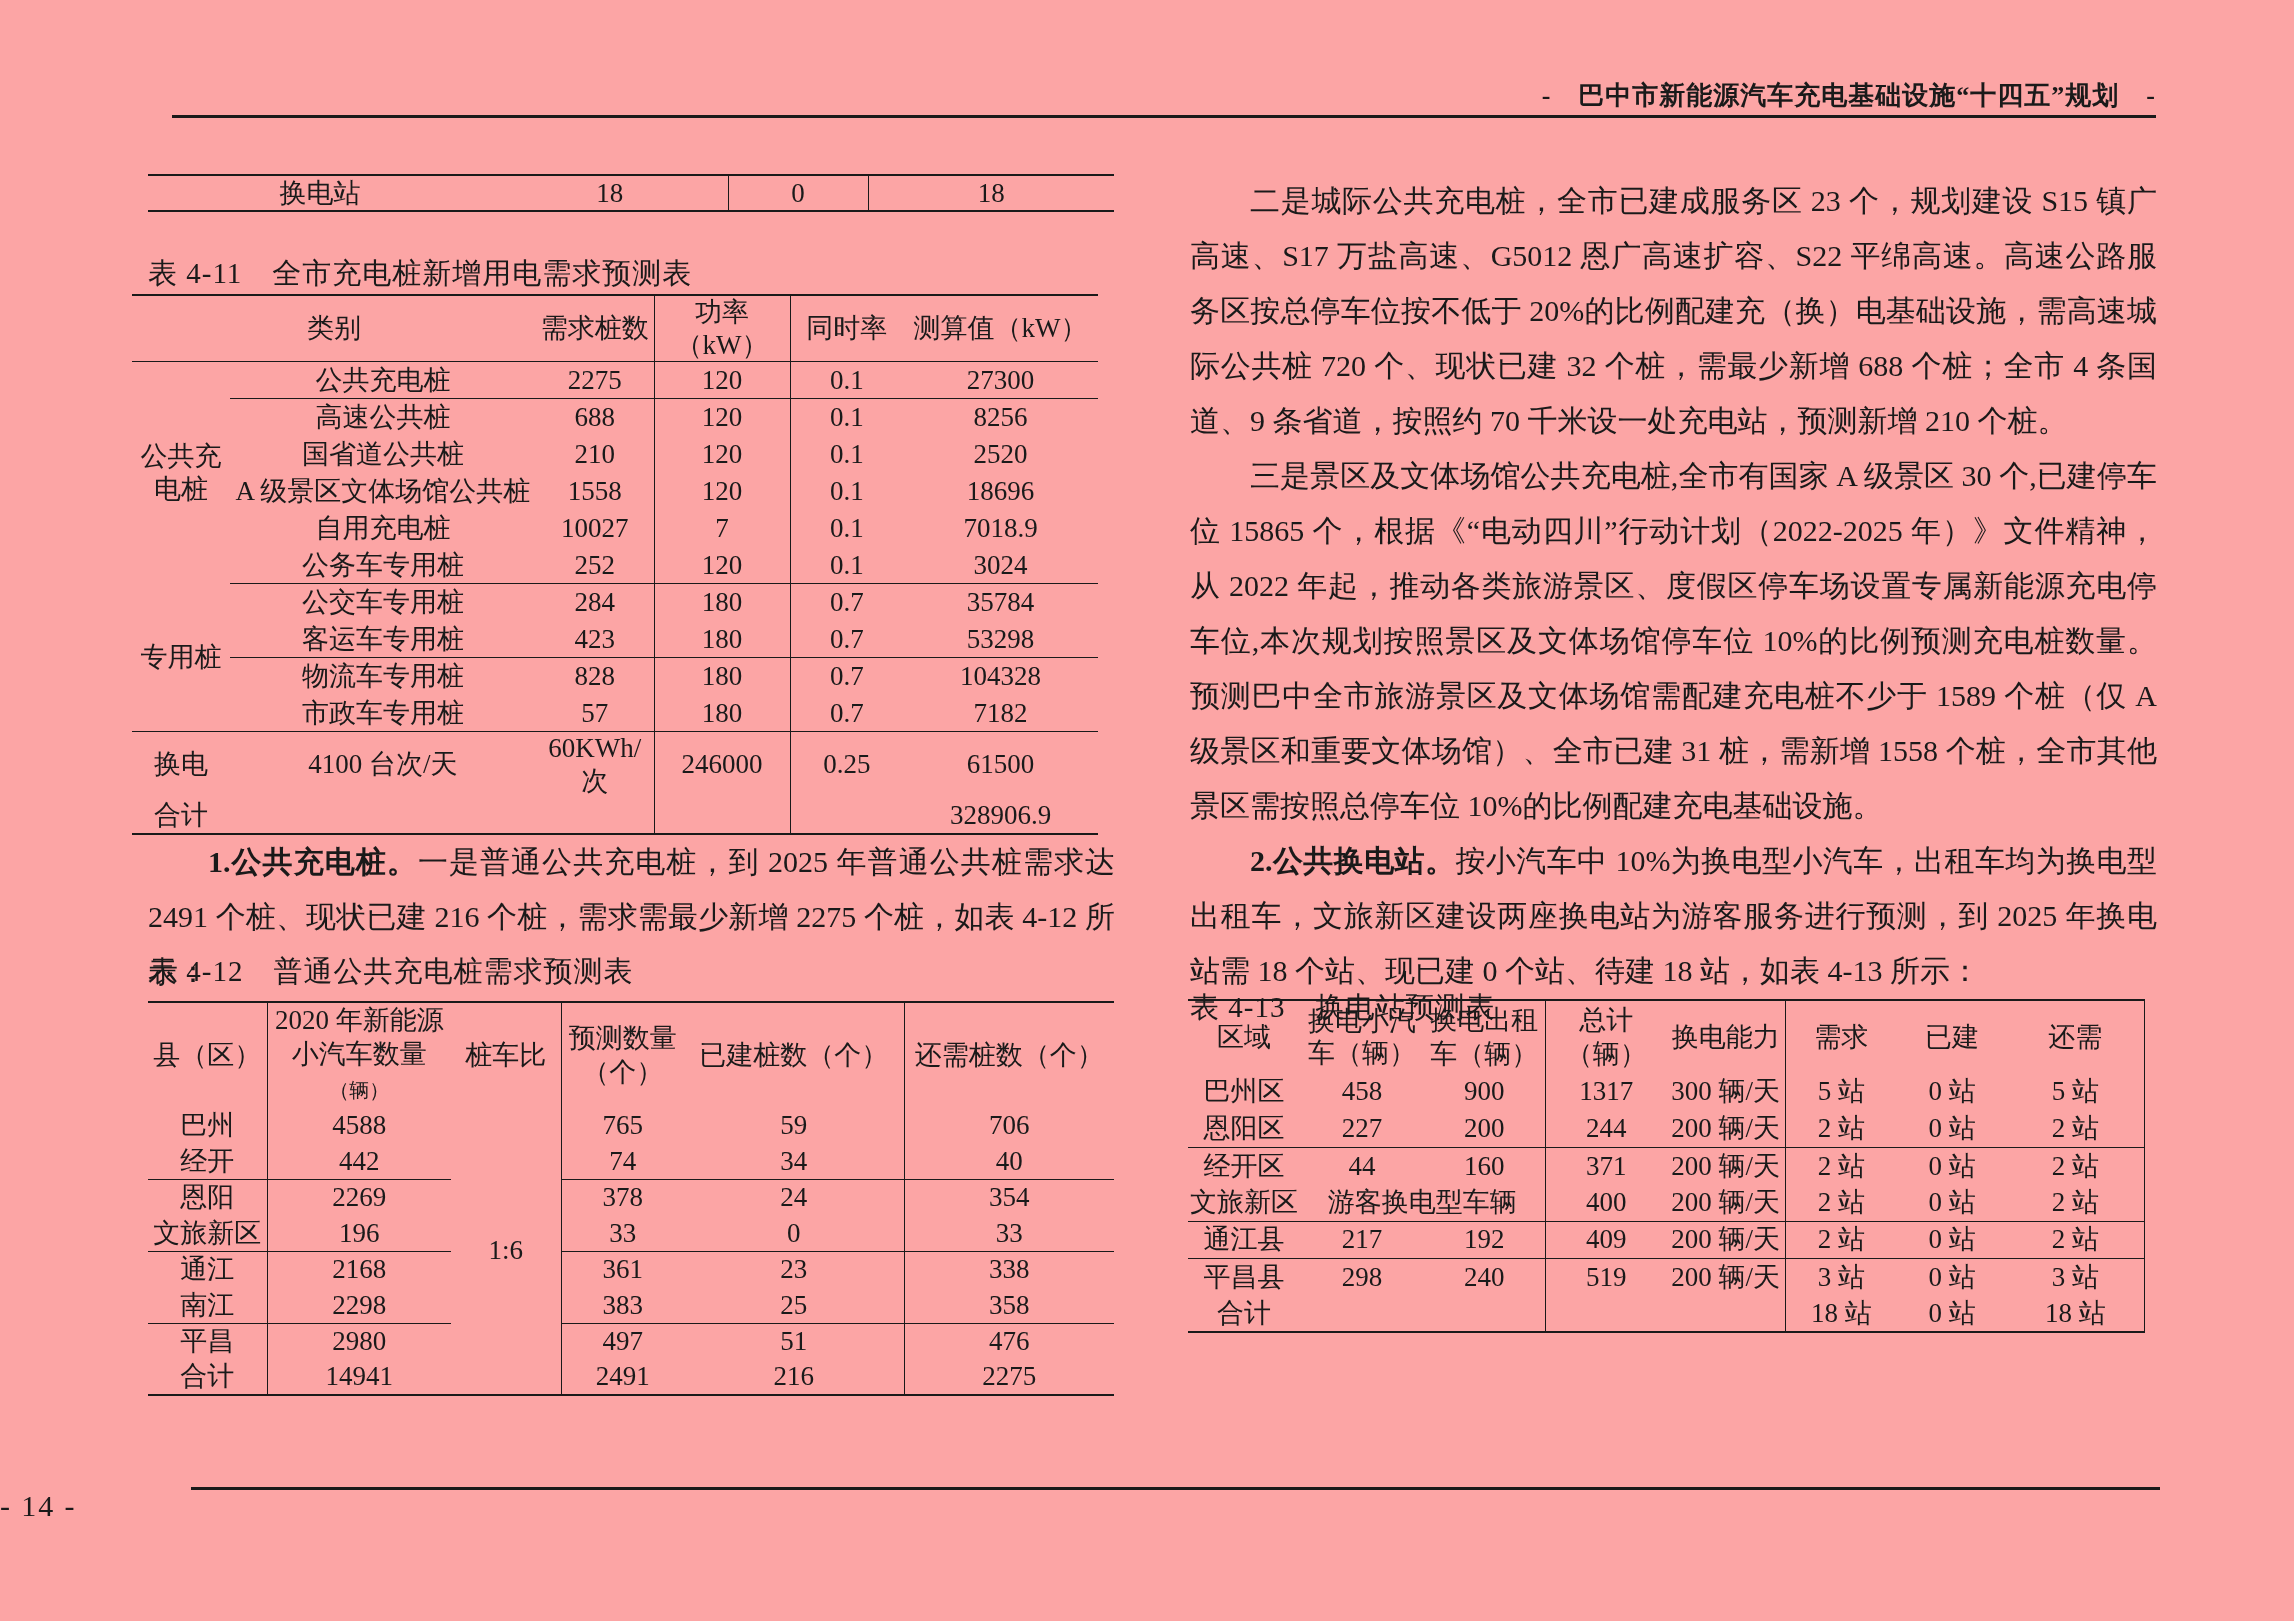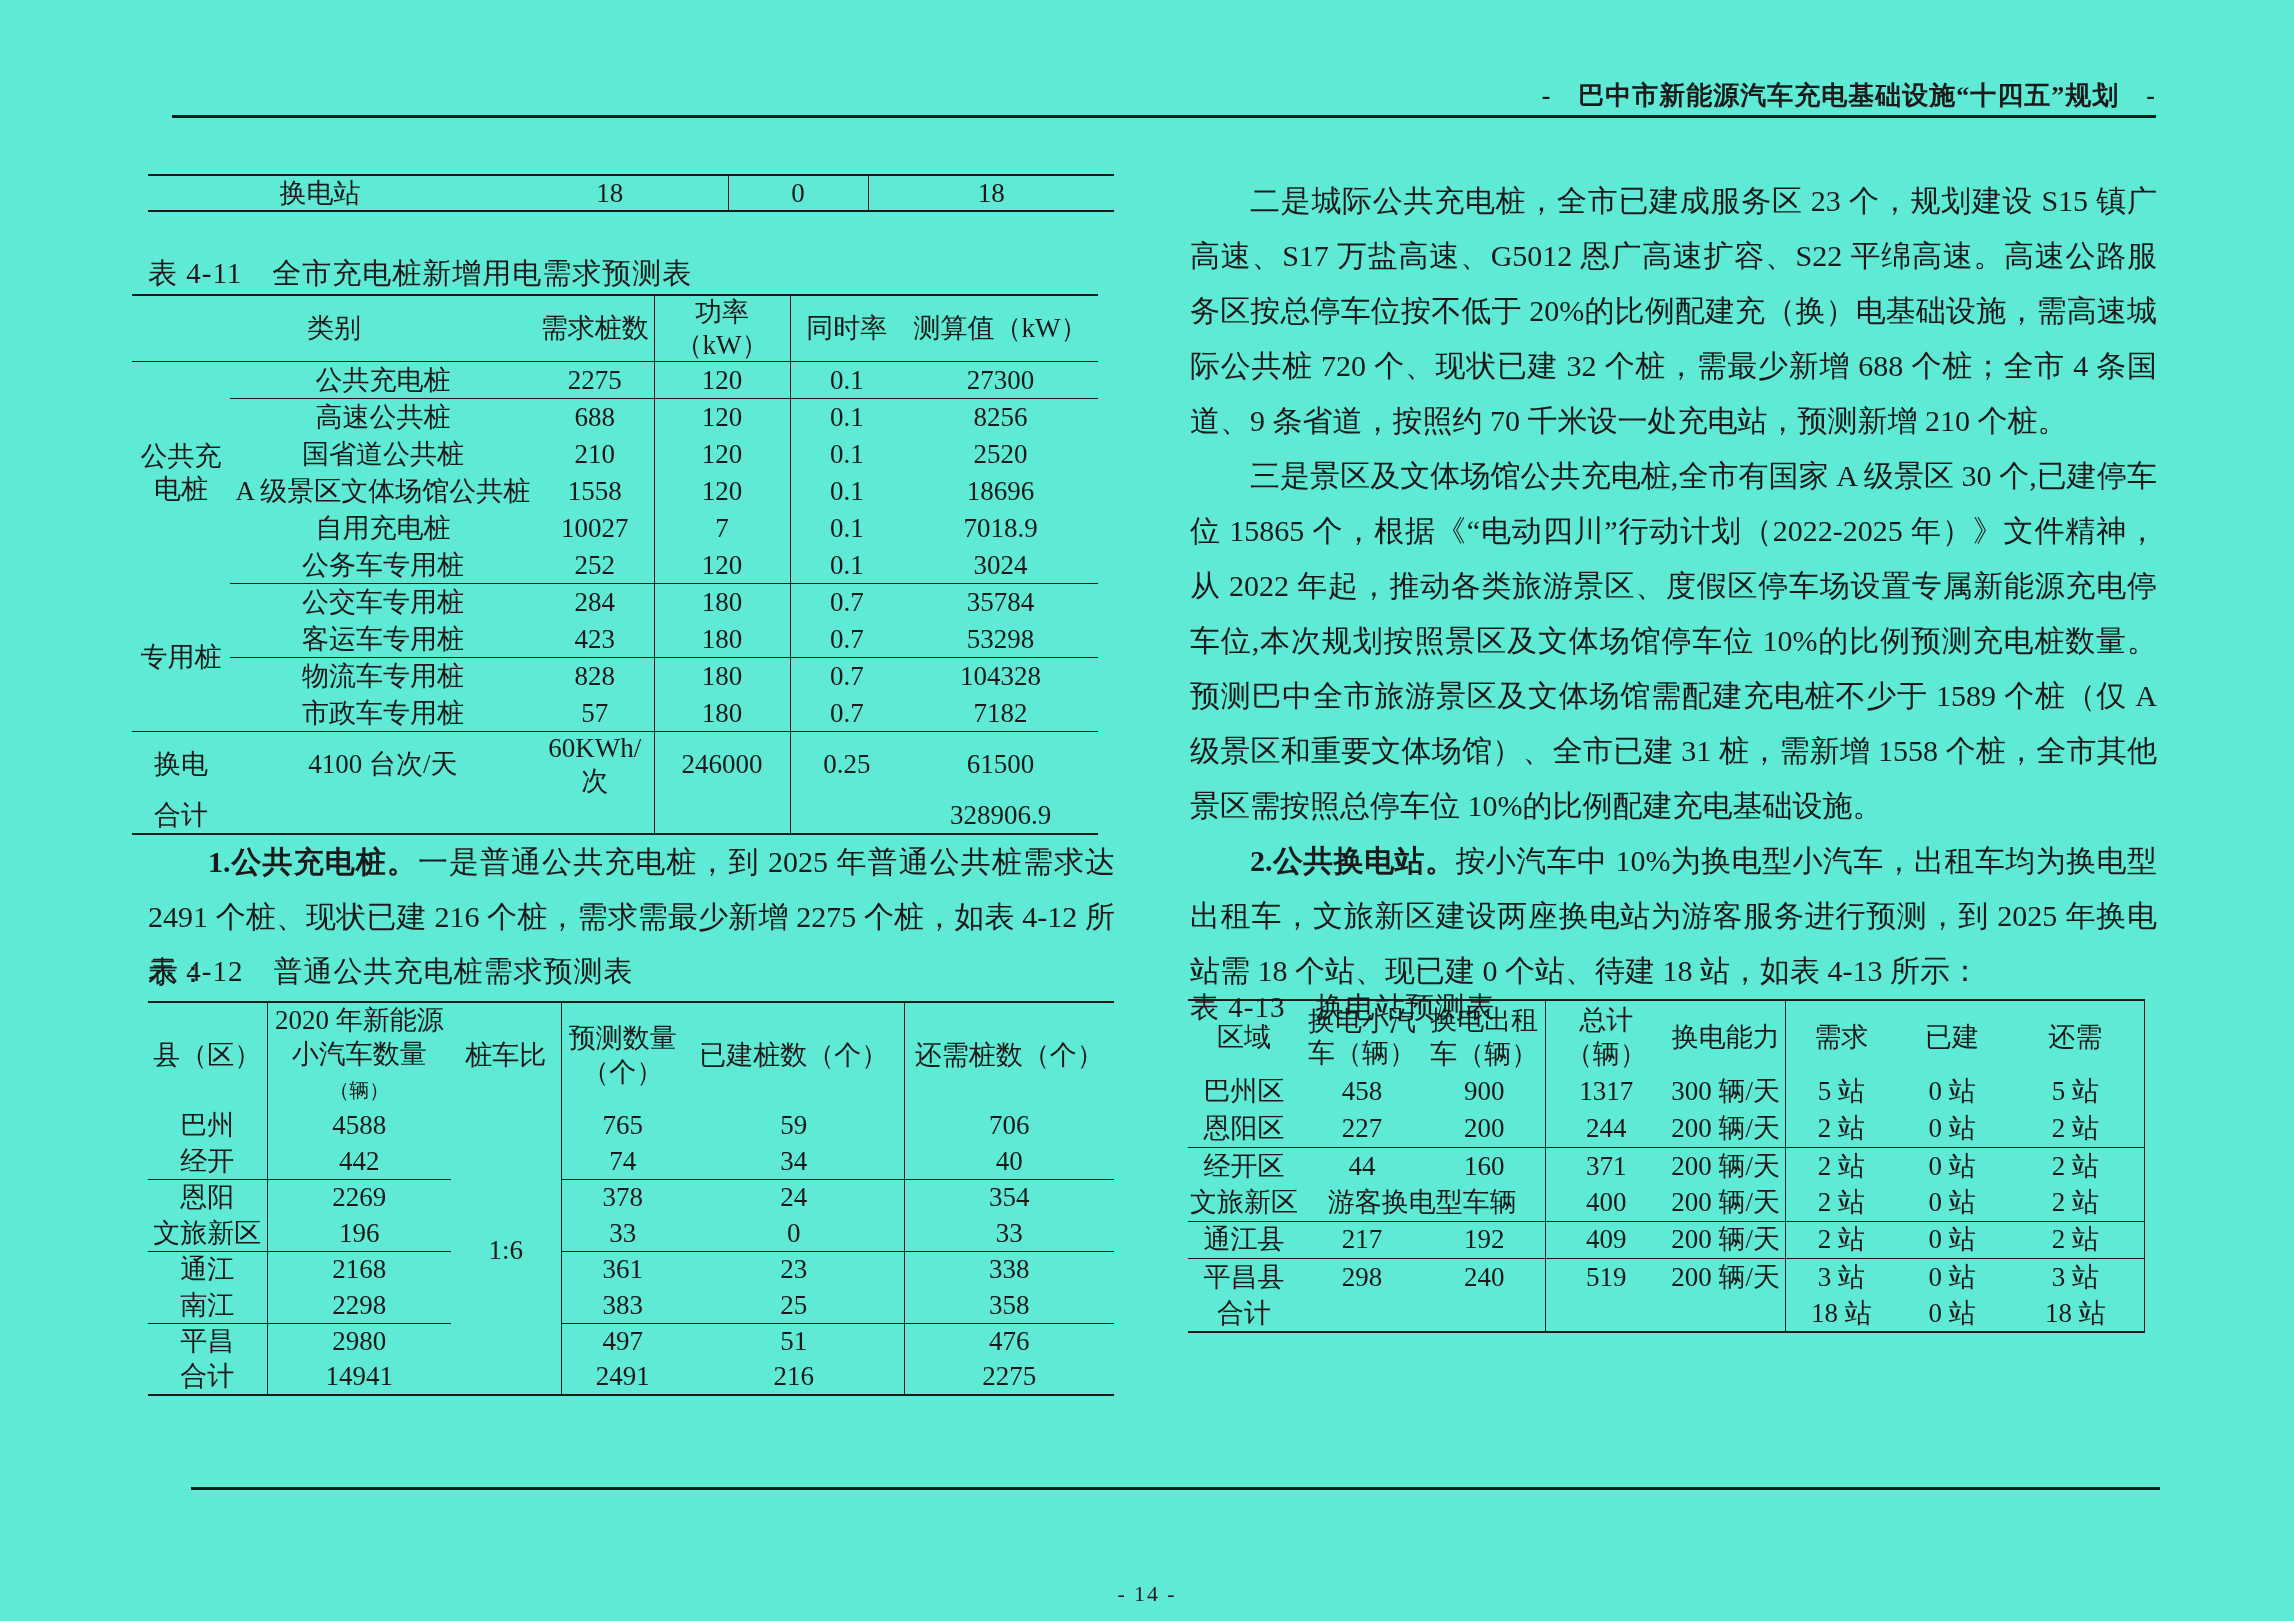--- a/index.html
+++ b/index.html
@@ -1,26 +1,26 @@
 <!DOCTYPE html>
 <html><head>
 <meta charset="utf-8">
 <style>
   html,body{margin:0;padding:0;background:#e8e8e8;}
   .page{
-    position:relative;width:2294px;height:1621px;background:#5eead4;
+    position:relative;width:2294px;height:1621px;background:#fca5a5;
     font-family:"Liberation Serif","DejaVu Serif",serif;color:#1a1a1a;
     margin:0 auto;overflow:hidden;text-decoration:underline;
   }
   
   .hdr-title{position:absolute;top:78px;right:138px;font-size:26px;font-weight:bold;letter-spacing:1px;}
   .rule{position:absolute;height:2.9px;background:#1a1a1a;}
   .hdr-rule{left:172px;top:115px;width:1984px;}
   .ftr-rule{left:191px;top:1487px;width:1969px;}
-  .ftr-num{position:absolute;left:0;top:1581px;width:2294px;text-align:center;font-size:22px;letter-spacing:1.9px;}
+  .ftr-num{position:absolute;left:0;top:1489px;width:2294px;font-size:30px;letter-spacing:1.9px;}
   
   table.tbl{position:absolute;border-collapse:collapse;table-layout:fixed;
     border-top:2.9px solid #1a1a1a;border-bottom:2.9px solid #1a1a1a;font-size:27px;}
   table.tbl td{padding:0;text-align:center;vertical-align:middle;overflow:hidden;line-height:32.5px;}
   .bl{border-left:1.9px solid #1a1a1a;}
   .br{border-right:1.9px solid #1a1a1a;}
   .pb{border-bottom:1.9px solid #1a1a1a;}
   tr.rowline td{border-bottom:1.9px solid #1a1a1a;}
   .pre{white-space:pre-line;}
   .unit{font-size:20px;}

